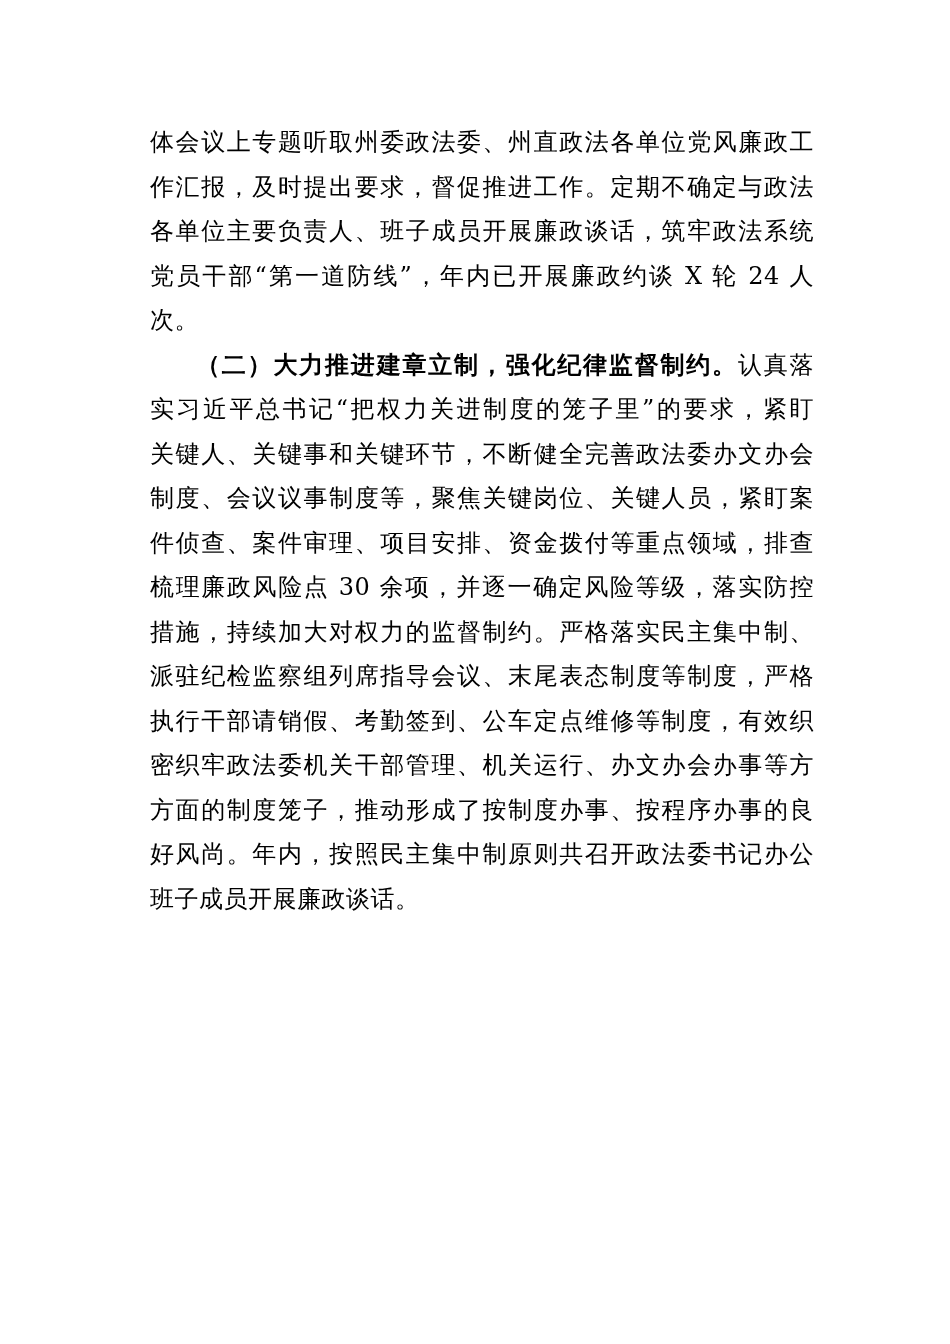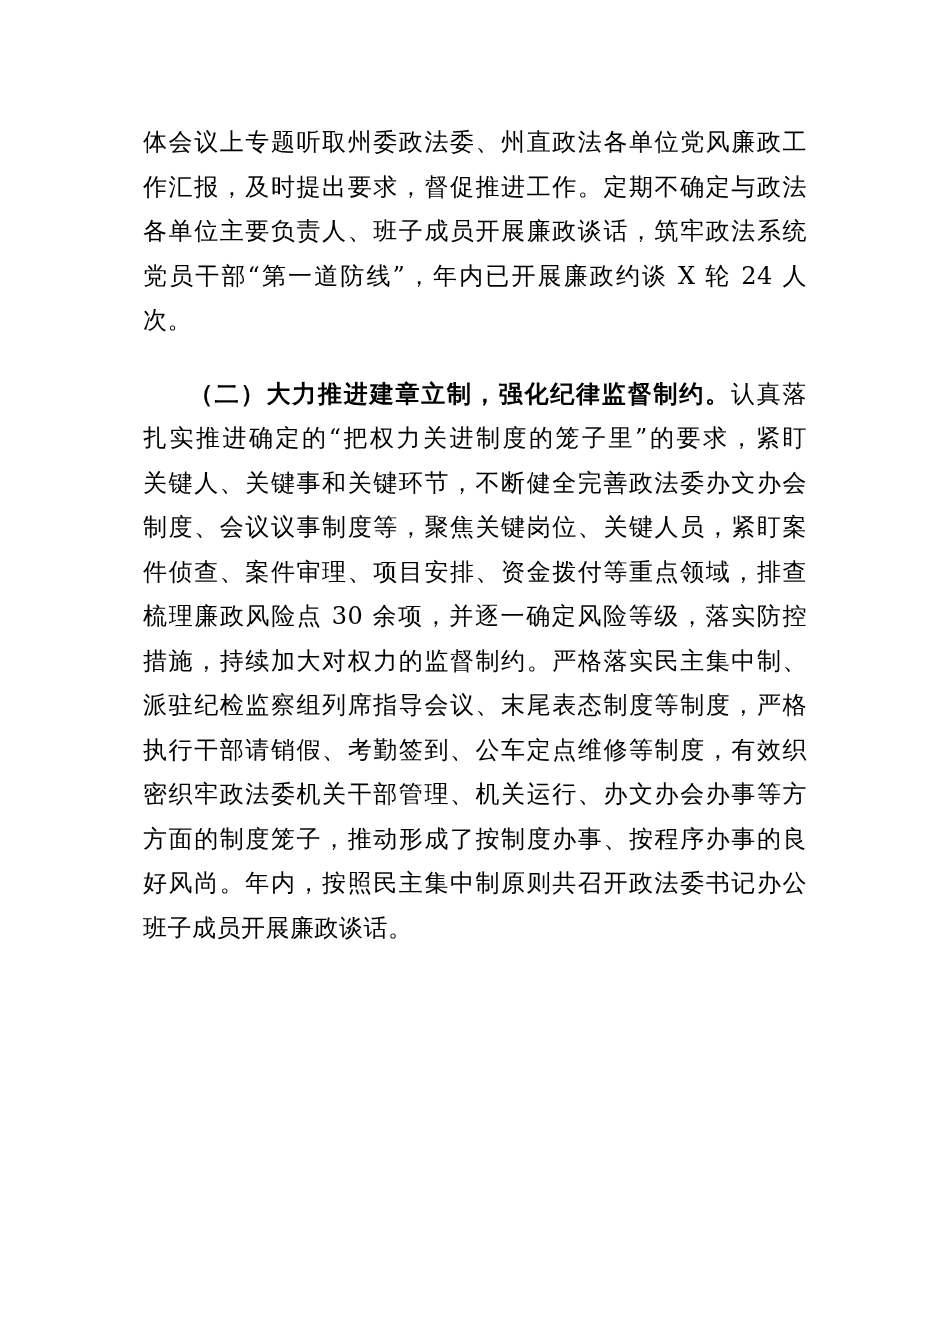--- a/index.html
+++ b/index.html
@@ -8,21 +8,21 @@
     background: #ffffff;
   }
   body {
     width: 950px;
     height: 1344px;
     overflow: hidden;
     position: relative;
   }
   .page {
     position: absolute;
-    left: 143px;
+    left: 150px;
     top: 120px;
     width: 664px;
     color: #000000;
     font-family: "DejaVu Serif", "Liberation Serif", serif;
     font-size: 24px;
     line-height: 44.5px;
     letter-spacing: 0.5px;
     text-align: justify;
     text-justify: inter-character;
   }
@@ -37,39 +37,38 @@
     display: block;
     white-space: nowrap;
     text-align-last: justify;
     text-align: justify;
   }
   .line.last {
     text-align-last: left;
   }
   .line.first-indent {
     padding-left: 46px;
-    margin-top: 29px;
   }
 </style>
 </head>
 <body>
 
 <div class="page">
 
   <div class="para">
     <span class="line">体会议上专题听取州委政法委、州直政法各单位党风廉政工</span>
     <span class="line">作汇报，及时提出要求，督促推进工作。定期不确定与政法</span>
     <span class="line">各单位主要负责人、班子成员开展廉政谈话，筑牢政法系统</span>
     <span class="line">党员干部“第一道防线”，年内已开展廉政约谈 X 轮 24 人</span>
     <span class="line last">次。</span>
   </div>
 
   <div class="para">
     <span class="line first-indent"><span class="heading">（二）大力推进建章立制，强化纪律监督制约。</span><span>认真落</span></span>
-    <span class="line">扎实推进确定的“把权力关进制度的笼子里”的要求，紧盯</span>
+    <span class="line">实习近平总书记“把权力关进制度的笼子里”的要求，紧盯</span>
     <span class="line">关键人、关键事和关键环节，不断健全完善政法委办文办会</span>
     <span class="line">制度、会议议事制度等，聚焦关键岗位、关键人员，紧盯案</span>
     <span class="line">件侦查、案件审理、项目安排、资金拨付等重点领域，排查</span>
     <span class="line">梳理廉政风险点 30 余项，并逐一确定风险等级，落实防控</span>
     <span class="line">措施，持续加大对权力的监督制约。严格落实民主集中制、</span>
     <span class="line">派驻纪检监察组列席指导会议、末尾表态制度等制度，严格</span>
     <span class="line">执行干部请销假、考勤签到、公车定点维修等制度，有效织</span>
     <span class="line">密织牢政法委机关干部管理、机关运行、办文办会办事等方</span>
     <span class="line">方面的制度笼子，推动形成了按制度办事、按程序办事的良</span>
     <span class="line">好风尚。年内，按照民主集中制原则共召开政法委书记办公</span>

